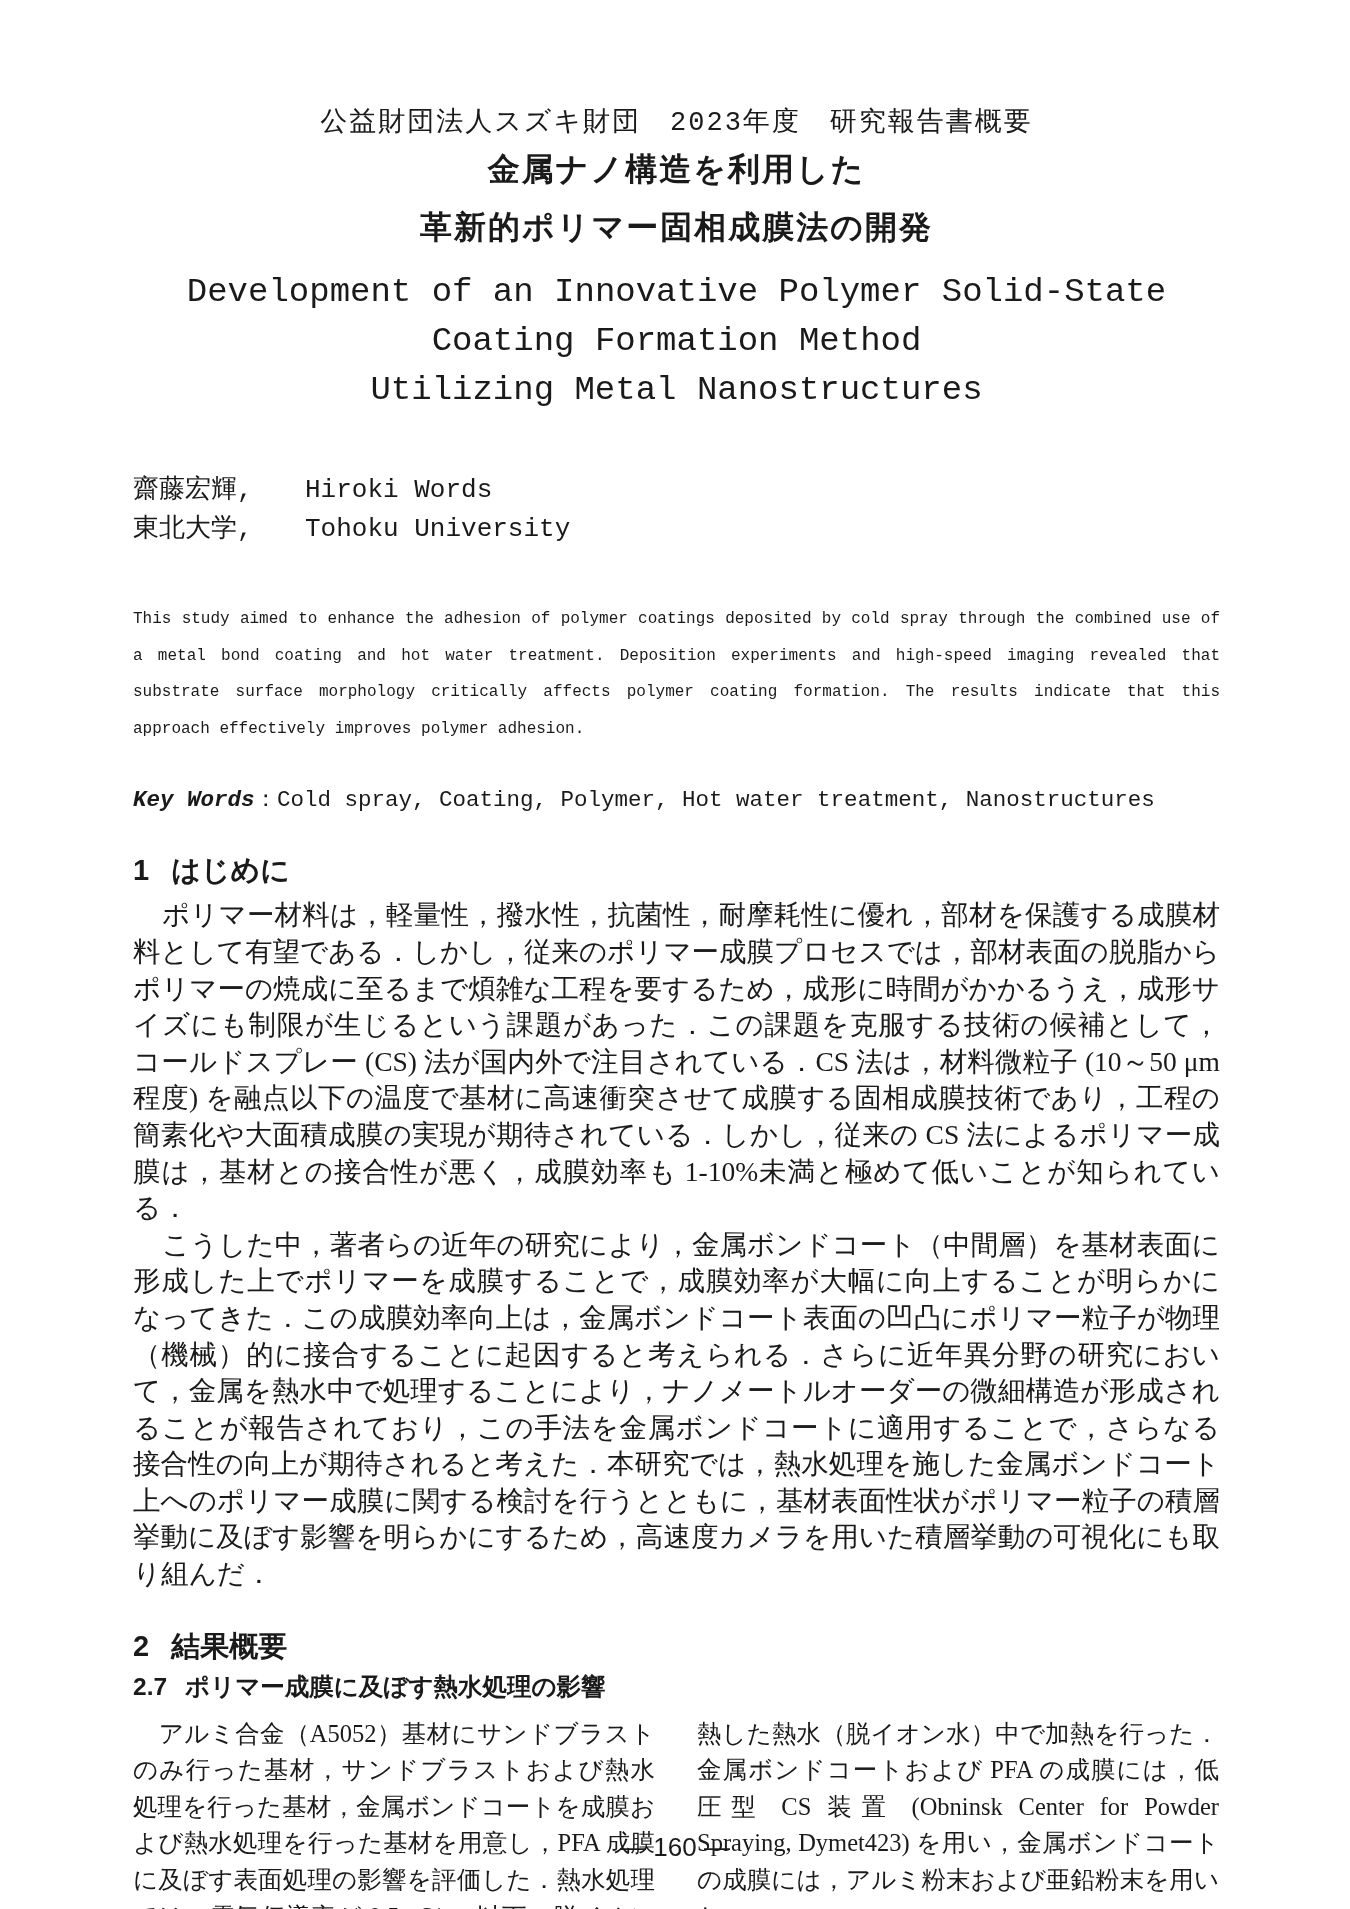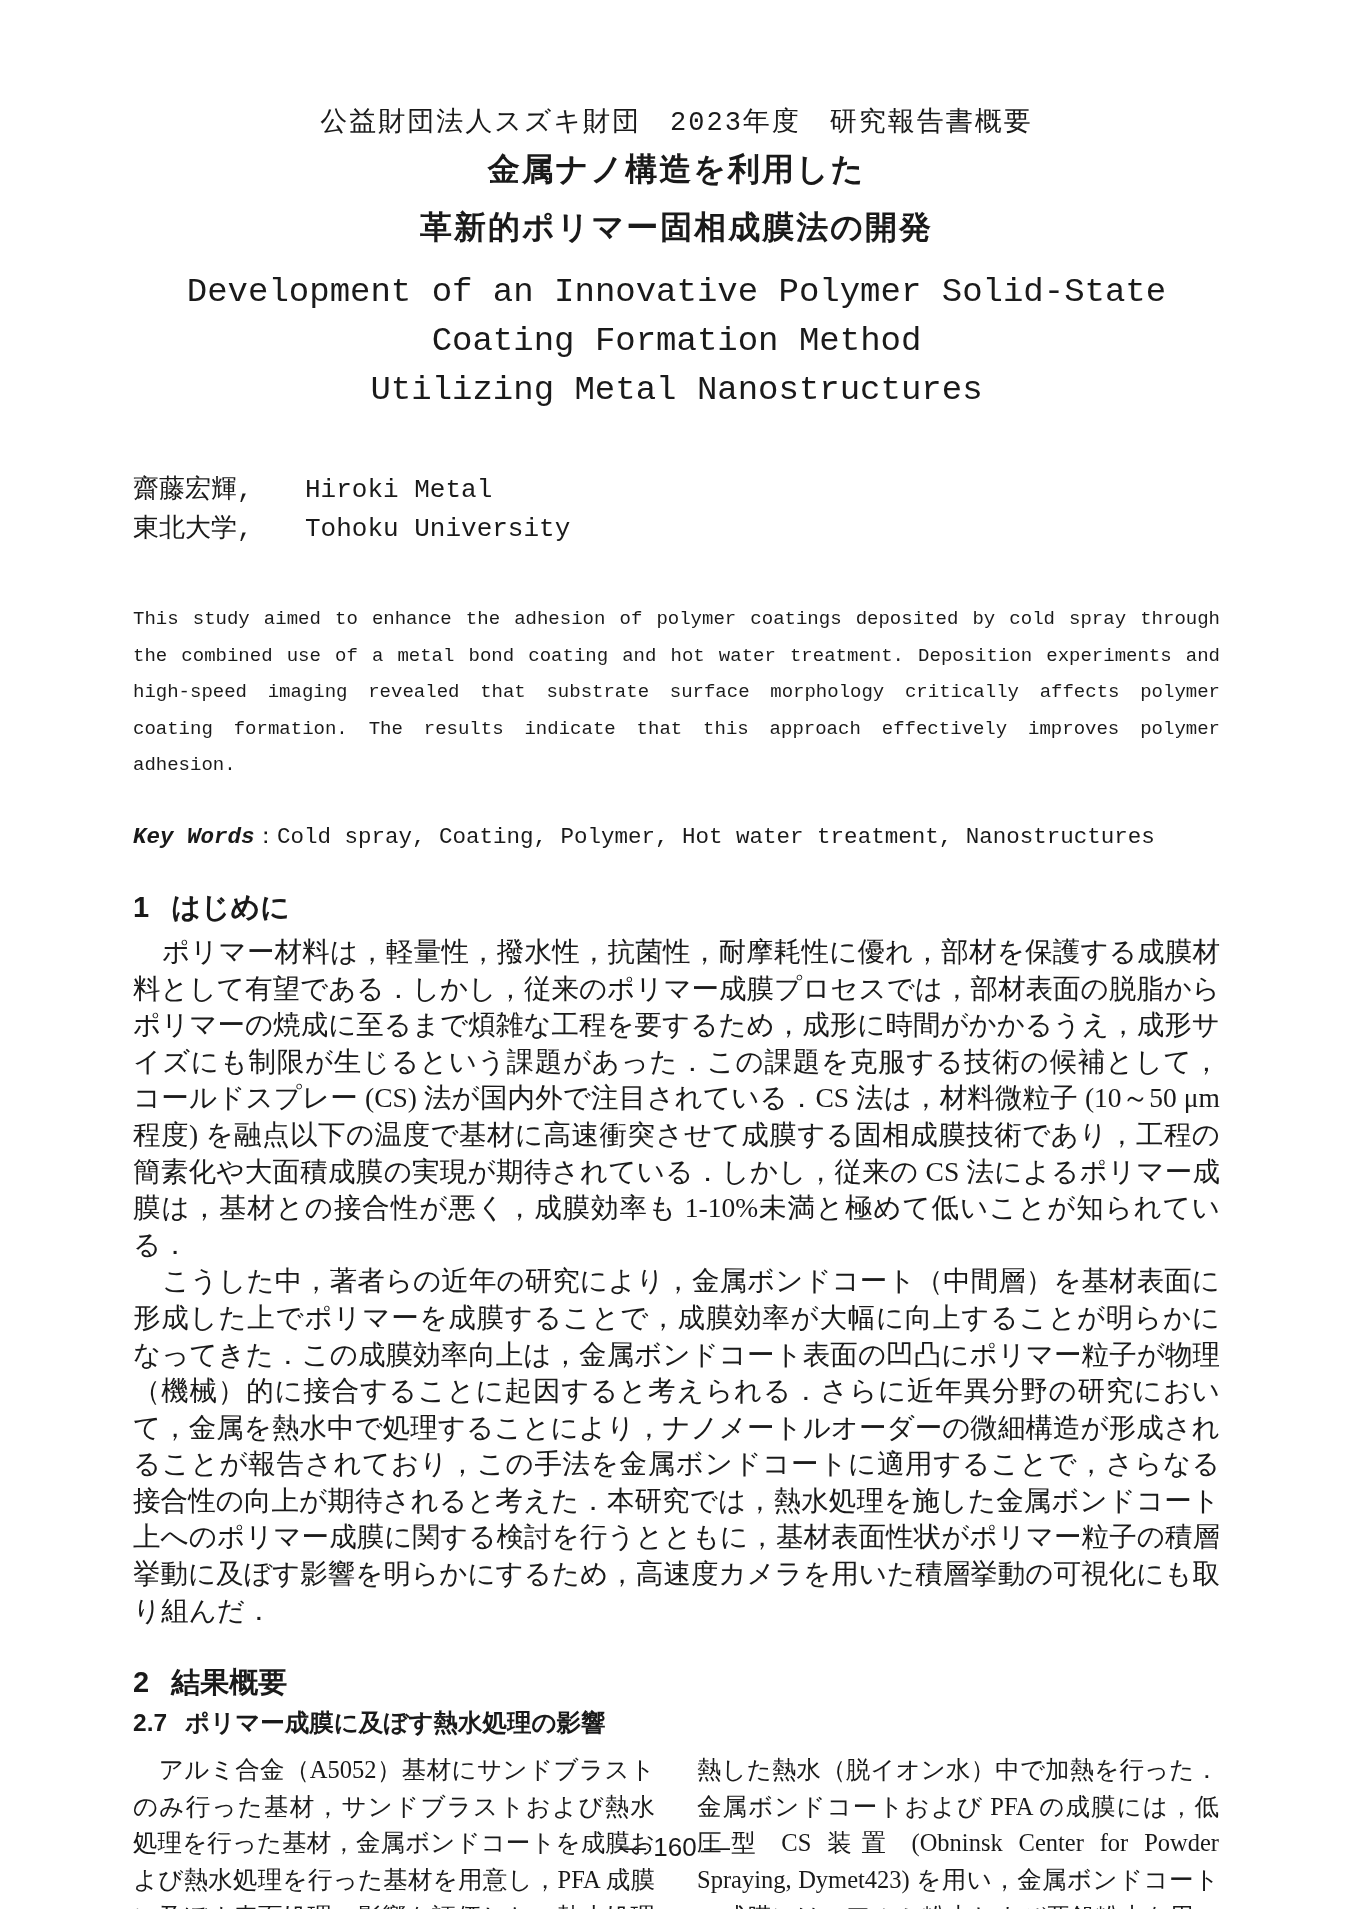--- a/index.html
+++ b/index.html
@@ -37,21 +37,21 @@
   .authors {
     margin-top:56px;
     font-family:"Liberation Mono", monospace;
     font-size:26px; line-height:39px;
   }
   .author-row { display:flex; }
   .author-ja { width:172px; }
   .abstract {
     margin-top:52px;
     font-family:"Liberation Mono", monospace;
-    font-size:19px; line-height:36.6px;
+    font-size:16px; line-height:36.6px;
     text-align:justify;
   }
   .keywords {
     margin-top:36px;
     font-family:"Liberation Mono", monospace;
     font-size:22.5px; line-height:34px;
   }
   .kw-label { font-weight:bold; font-style:italic; }
   .sec-heading {
     margin-top:34px;
@@ -104,21 +104,21 @@
     </div>
 
     <div class="title-en">
       <div>Development of an Innovative Polymer Solid-State Coating Formation Method</div>
       <div>Utilizing Metal Nanostructures</div>
     </div>
 
     <div class="authors">
       <div class="author-row">
         <span class="author-ja">齋藤宏輝,</span>
-        <span class="author-en">Hiroki Metal</span>
+        <span class="author-en">Hiroki Words</span>
       </div>
       <div class="author-row">
         <span class="author-ja">東北大学,</span>
         <span class="author-en">Tohoku University</span>
       </div>
     </div>
 
     <p class="abstract">This study aimed to enhance the adhesion of polymer coatings deposited by cold spray through the combined use of a metal bond coating and hot water treatment. Deposition experiments and high-speed imaging revealed that substrate surface morphology critically affects polymer coating formation. The results indicate that this approach effectively improves polymer adhesion.</p>
 
     <div class="keywords">

